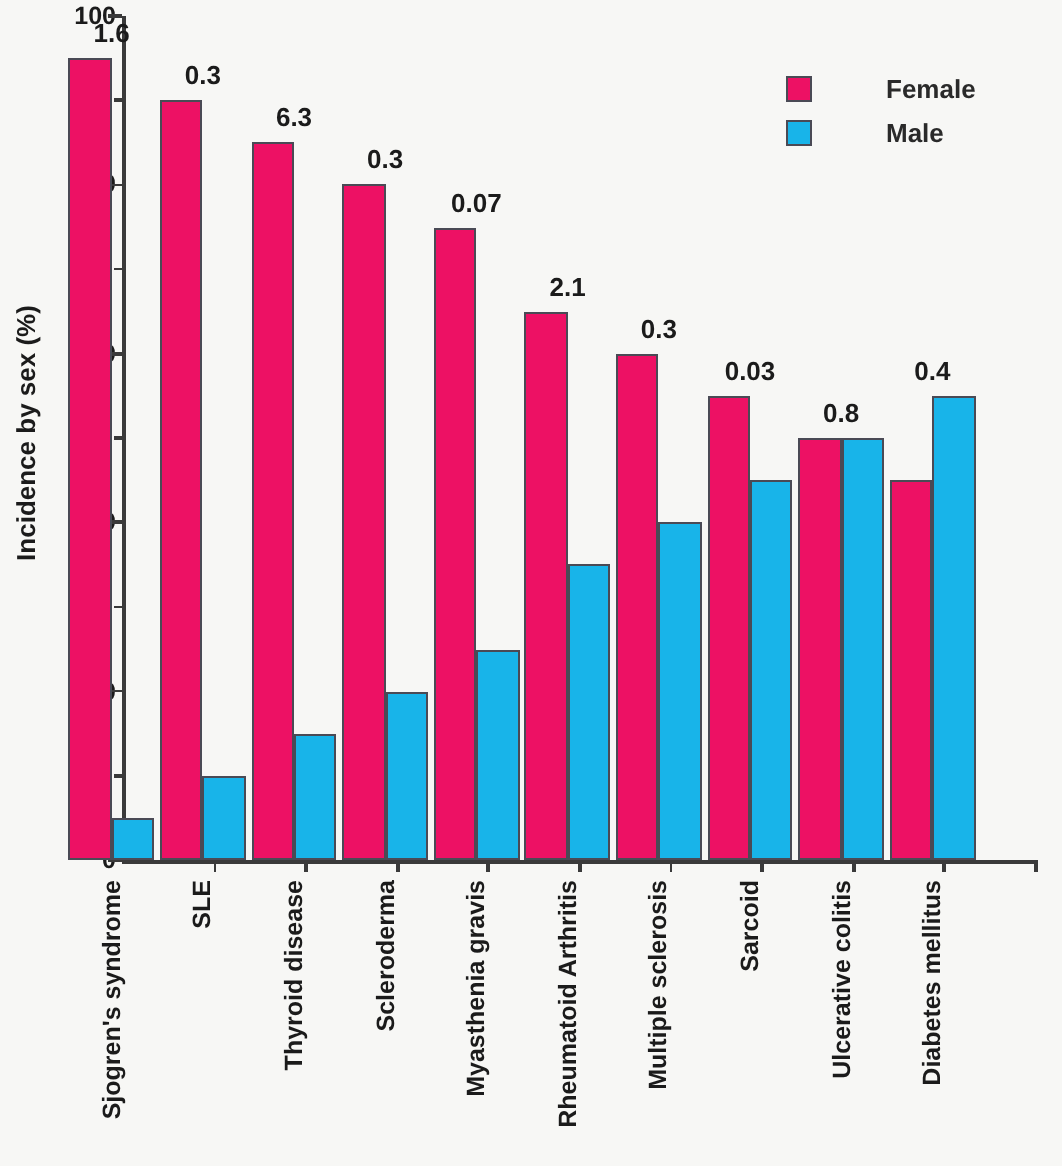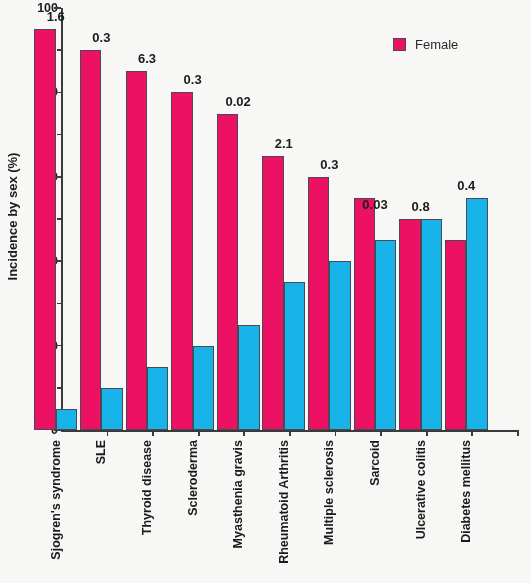--- a/index.html
+++ b/index.html
@@ -170,23 +170,24 @@
     width: 13px;
     height: 13px;
     border: 1.3px solid #4a4a55;
     box-sizing: border-box;
     margin-right: 9px;
   }
   .legend-swatch.female { background: #ed1164; }
   .legend-swatch.male   { background: #18b4e9; }
   .legend-text {
     font-size: 13px;
-    font-weight: normal;
+    font-weight: bold;
     color: #2a2a2a;
     white-space: nowrap;
+    margin-left: 28px;
   }
 </style>
 </head>
 <body>
 
 <div id="figure">
 
   <div class="ylabel">
     <span>Incidence by sex (%)</span>
   </div>
@@ -245,36 +246,36 @@
       <div class="dlabel" style="left: 114px; top: 43.3px;">6.3</div>
       <div class="group" style="left: 138.168px; width: 42.864px;">
         <div class="bar female" title="Scleroderma — Female: 80%" style="width: 21.432px; height: 337.6px;"></div>
         <div class="bar male" title="Scleroderma — Male: 20%" style="width: 21.432px; height: 84.4px;"></div>
       </div>
       <div class="dlabel" style="left: 159.6px; top: 64.4px;">0.3</div>
       <div class="group" style="left: 183.768px; width: 42.864px;">
         <div class="bar female" title="Myasthenia gravis — Female: 75%" style="width: 21.432px; height: 316.5px;"></div>
         <div class="bar male" title="Myasthenia gravis — Male: 25%" style="width: 21.432px; height: 105.5px;"></div>
       </div>
-      <div class="dlabel" style="left: 205.2px; top: 85.5px;">0.02</div>
+      <div class="dlabel" style="left: 205.2px; top: 85.5px;">0.07</div>
       <div class="group" style="left: 229.368px; width: 42.864px;">
         <div class="bar female" title="Rheumatoid Arthritis — Female: 65%" style="width: 21.432px; height: 274.3px;"></div>
         <div class="bar male" title="Rheumatoid Arthritis — Male: 35%" style="width: 21.432px; height: 147.7px;"></div>
       </div>
       <div class="dlabel" style="left: 250.8px; top: 127.7px; text-align: right;">2.1</div>
       <div class="group" style="left: 274.968px; width: 42.864px;">
         <div class="bar female" title="Multiple sclerosis — Female: 60%" style="width: 21.432px; height: 253.2px;"></div>
         <div class="bar male" title="Multiple sclerosis — Male: 40%" style="width: 21.432px; height: 168.8px;"></div>
       </div>
       <div class="dlabel" style="left: 296.4px; top: 148.8px;">0.3</div>
       <div class="group" style="left: 320.568px; width: 42.864px;">
         <div class="bar female" title="Sarcoid — Female: 55%" style="width: 21.432px; height: 232.1px;"></div>
         <div class="bar male" title="Sarcoid — Male: 45%" style="width: 21.432px; height: 189.9px;"></div>
       </div>
-      <div class="dlabel" style="left: 342px; top: 169.9px; margin-top: 19px;">0.03</div>
+      <div class="dlabel" style="left: 342px; top: 169.9px;">0.03</div>
       <div class="group" style="left: 366.168px; width: 42.864px;">
         <div class="bar female" title="Ulcerative colitis — Female: 50%" style="width: 21.432px; height: 211px;"></div>
         <div class="bar male" title="Ulcerative colitis — Male: 50%" style="width: 21.432px; height: 211px;"></div>
       </div>
       <div class="dlabel" style="left: 387.6px; top: 191px;">0.8</div>
       <div class="group" style="left: 411.768px; width: 42.864px;">
         <div class="bar female" title="Diabetes mellitus — Female: 45%" style="width: 21.432px; height: 189.9px;"></div>
         <div class="bar male" title="Diabetes mellitus — Male: 55%" style="width: 21.432px; height: 232.1px;"></div>
       </div>
       <div class="dlabel" style="left: 433.2px; top: 169.9px;">0.4</div>
@@ -291,15 +292,19 @@
       <div class="xlabel" style="left: 333px;">Sarcoid</div>
       <div class="xlabel" style="left: 378.6px;">Ulcerative colitis</div>
       <div class="xlabel" style="left: 424.2px;">Diabetes mellitus</div>
     </div>
 
   <div class="legend">
     <div class="legend-row">
       <span class="legend-swatch female"></span>
       <span class="legend-text">Female</span>
     </div>
+    <div class="legend-row">
+      <span class="legend-swatch male"></span>
+      <span class="legend-text">Male</span>
+    </div>
   </div>
 
 </div>
 
 </body></html>

